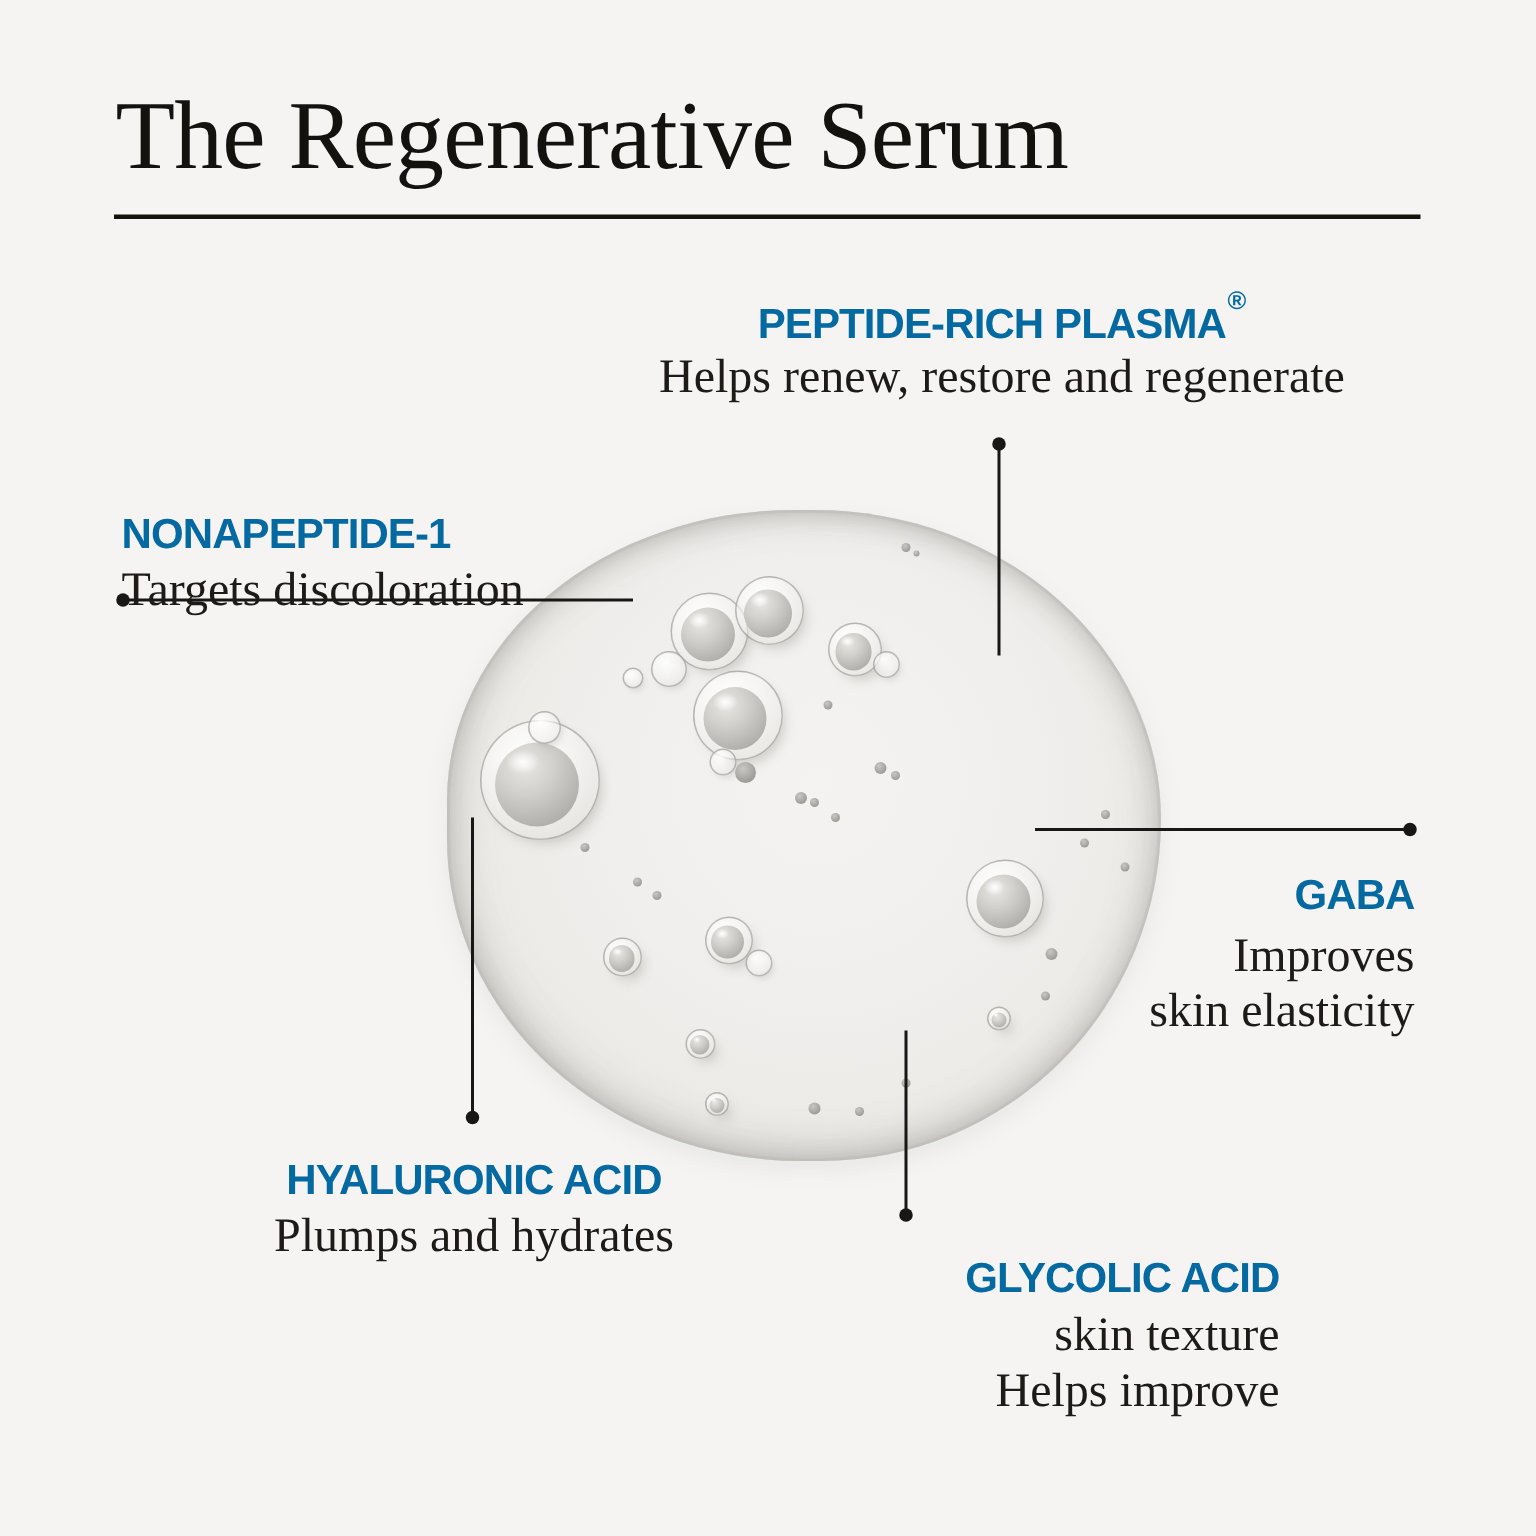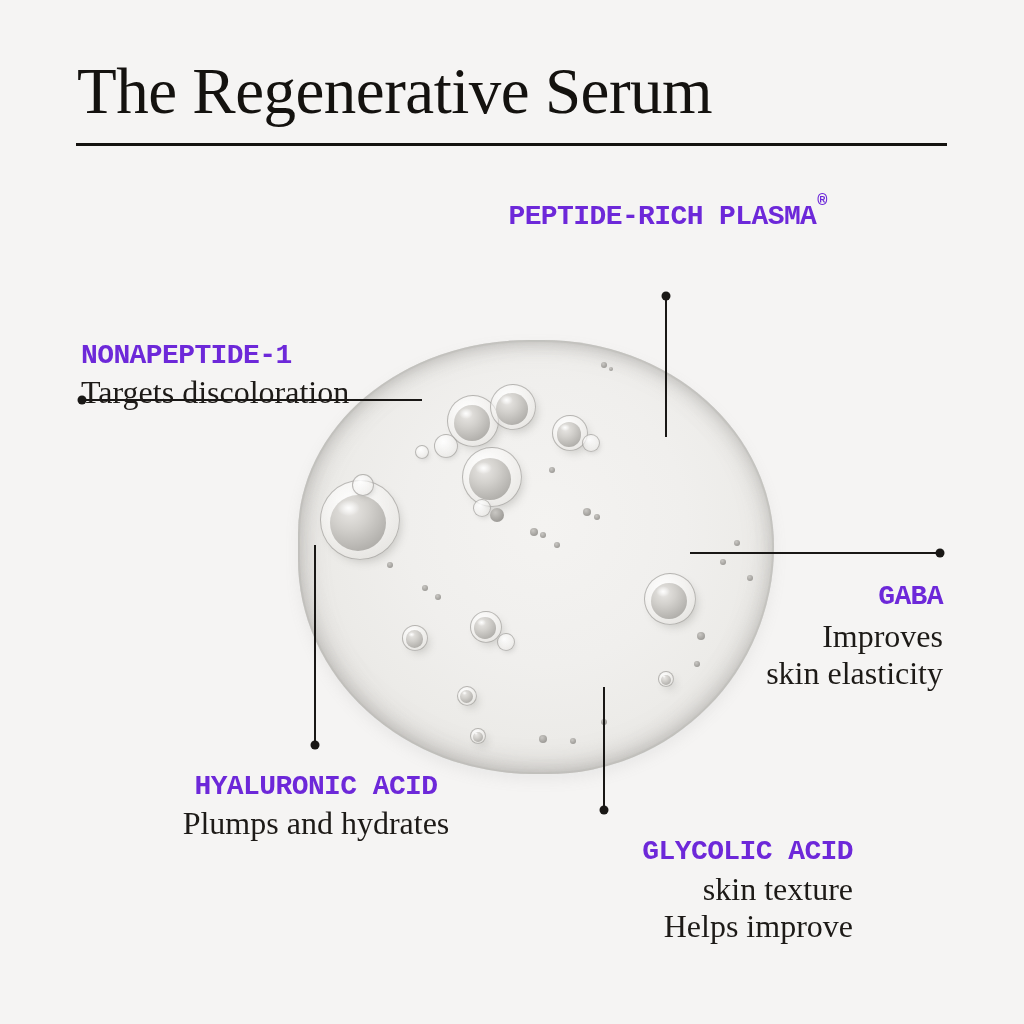--- a/index.html
+++ b/index.html
@@ -52,22 +52,22 @@
   .connector.dot-left::after   { top:50%;  left:0;   transform:translate(-50%,-50%); }
   .connector.dot-right::after  { top:50%;  right:0;  transform:translate(50%,-50%); }
   #ln-peptide { left:665px; top:296px; height:141px; }
   #ln-nona    { left:82px;  top:399px; width:340px; }
   #ln-gaba    { left:690px; top:552px; width:250px; }
   #ln-hyal    { left:314px; top:545px; height:200px; }
   #ln-glyc    { left:603px; top:687px; height:123px; }
 
   
   .callout { position:absolute; }
-  .c-name { font-family:Liberation Mono, monospace; font-weight:700; font-size:28px;
-            line-height:32px; color:#6d28d9; letter-spacing:-0.6px; }
+  .c-name { font-family:Liberation Sans, sans-serif; font-weight:700; font-size:28px;
+            line-height:32px; color:#0369a1; letter-spacing:-0.6px; }
   .c-desc { font-family:"Liberation Serif",serif; font-weight:400; font-size:32px;
             line-height:37px; color:#1d1a17; }
   .reg { font-size:17px; position:relative; top:-9px; margin-left:1px; letter-spacing:0; }
 
   #co-peptide { left:368px; top:194px; width:600px; text-align:center; }
   #co-peptide .c-desc { margin-top:0; }
   #co-nona    { left:81px; top:298px; text-align:left;margin-top:42px; }
   #co-nona .c-desc { margin-top:2px; }
   #co-gaba    { right:81px; top:581px; text-align:right; }
   #co-gaba .c-desc { margin-top:5px; }
@@ -150,20 +150,21 @@
     </div>
 
   <div class="connector v dot-top" id="ln-peptide"></div>
   <div class="connector h dot-left" id="ln-nona"></div>
   <div class="connector h dot-right" id="ln-gaba"></div>
   <div class="connector v dot-bottom" id="ln-hyal"></div>
   <div class="connector v dot-bottom" id="ln-glyc"></div>
 
   <section class="callout" id="co-peptide">
     <h2 class="c-name"><span>PEPTIDE-RICH PLASMA</span><sup class="reg">®</sup></h2>
+    <p class="c-desc">Helps renew, restore and regenerate</p>
   </section>
 
   <section class="callout" id="co-nona">
     <h2 class="c-name">NONAPEPTIDE-1</h2>
     <p class="c-desc">Targets discoloration</p>
   </section>
 
   <section class="callout" id="co-gaba">
     <h2 class="c-name">GABA</h2>
     <p class="c-desc">Improves</p>

